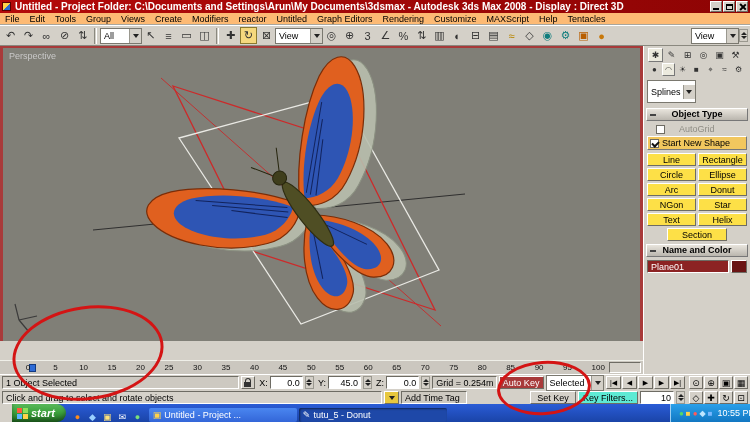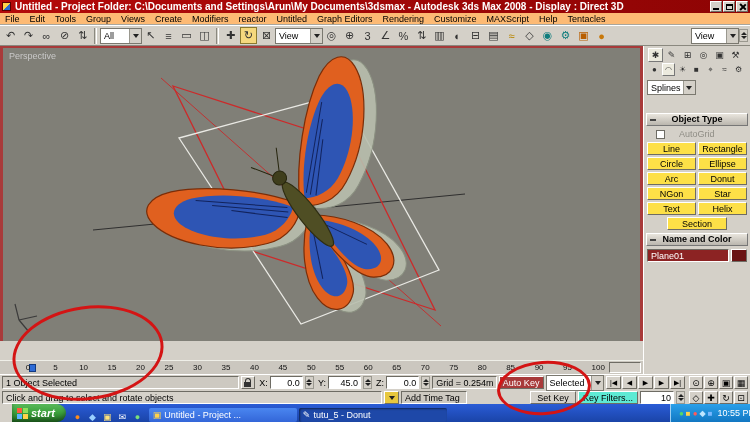--- a/index.html
+++ b/index.html
@@ -46,21 +46,21 @@
   #viewport svg{position:absolute;left:0;top:0}
 
   
   #cmdpanel{position:absolute;left:643px;top:46px;width:107px;height:328px;background:#d4d0c8;border-left:1px solid #fff;padding:1px 2px;overflow:hidden}
   .tabrow{display:flex;gap:1px;margin:1px 0 0 2px}
   .cptab{width:15px;height:14px;display:flex;align-items:center;justify-content:center;font-size:9px;color:#333;border:1px solid transparent}
   .cptab.active{background:#eceade;border:1px solid;border-color:#fff #777 #777 #fff}
   .catrow{display:flex;gap:1px;margin:1px 0 0 2px}
   .cpcat{width:13px;height:13px;display:flex;align-items:center;justify-content:center;font-size:8px;color:#333;border:1px solid transparent}
   .cpcat.active{background:#eceade;border:1px solid;border-color:#fff #777 #777 #fff}
-  .cpdd{margin:4px 1px 15px 1px;height:15px}
+  .cpdd{margin:4px 1px 2px 1px;height:23px}
   .rollout{margin:3px 0 0 0;height:13px;background:linear-gradient(#e9e5dd,#bab6ae);border:1px solid;border-color:#fff #777 #777 #fff;text-align:center;font-weight:bold;line-height:11px;position:relative}
   .rominus{position:absolute;left:3px;top:5px;width:6px;height:2px;background:#444}
   .agrow{display:flex;align-items:center;gap:14px;margin:3px 2px 1px 10px;color:#8f8d85}
   .cb{width:9px;height:9px;background:#fff;border:1px solid #6e6c64;position:relative;flex:0 0 auto}
   .cb.checked::after{content:"";position:absolute;left:1px;top:1px;width:5px;height:3px;border-left:2px solid #111;border-bottom:2px solid #111;transform:rotate(-45deg)}
   .snsrow{display:flex;align-items:center;gap:3px;margin:2px 1px;background:#f2c75e;border:1px solid;border-color:#fff #777 #777 #fff;padding:1px 2px}
   .shapegrid{display:grid;grid-template-columns:1fr 1fr;gap:2px;margin:3px 1px}
   .shapebtn{height:13px;display:flex;align-items:center;justify-content:center;background:#fde047;border:1px solid;border-color:#fff #6e6c64 #6e6c64 #fff;white-space:nowrap;overflow:hidden}
   .shapegrid .shapebtn:last-child{grid-column:1 / -1;width:60%;justify-self:center}
   .ncrow{display:flex;gap:2px;margin:3px 1px}
@@ -307,20 +307,24 @@
         </span>
     </div>
     <div class="rollout">
       <i class="rominus"></i>
       <span>Object Type</span>
     </div>
     <div class="agrow">
       <span class="cb"></span>
       <span>AutoGrid</span>
     </div>
+    <div class="snsrow">
+      <span class="cb checked"></span>
+      <span>Start New Shape</span>
+    </div>
     <div class="shapegrid">
 
     <span class="shapebtn">Line</span>
         <span class="shapebtn">Rectangle</span>
         <span class="shapebtn">Circle</span>
         <span class="shapebtn">Ellipse</span>
         <span class="shapebtn">Arc</span>
         <span class="shapebtn">Donut</span>
         <span class="shapebtn">NGon</span>
         <span class="shapebtn">Star</span>

